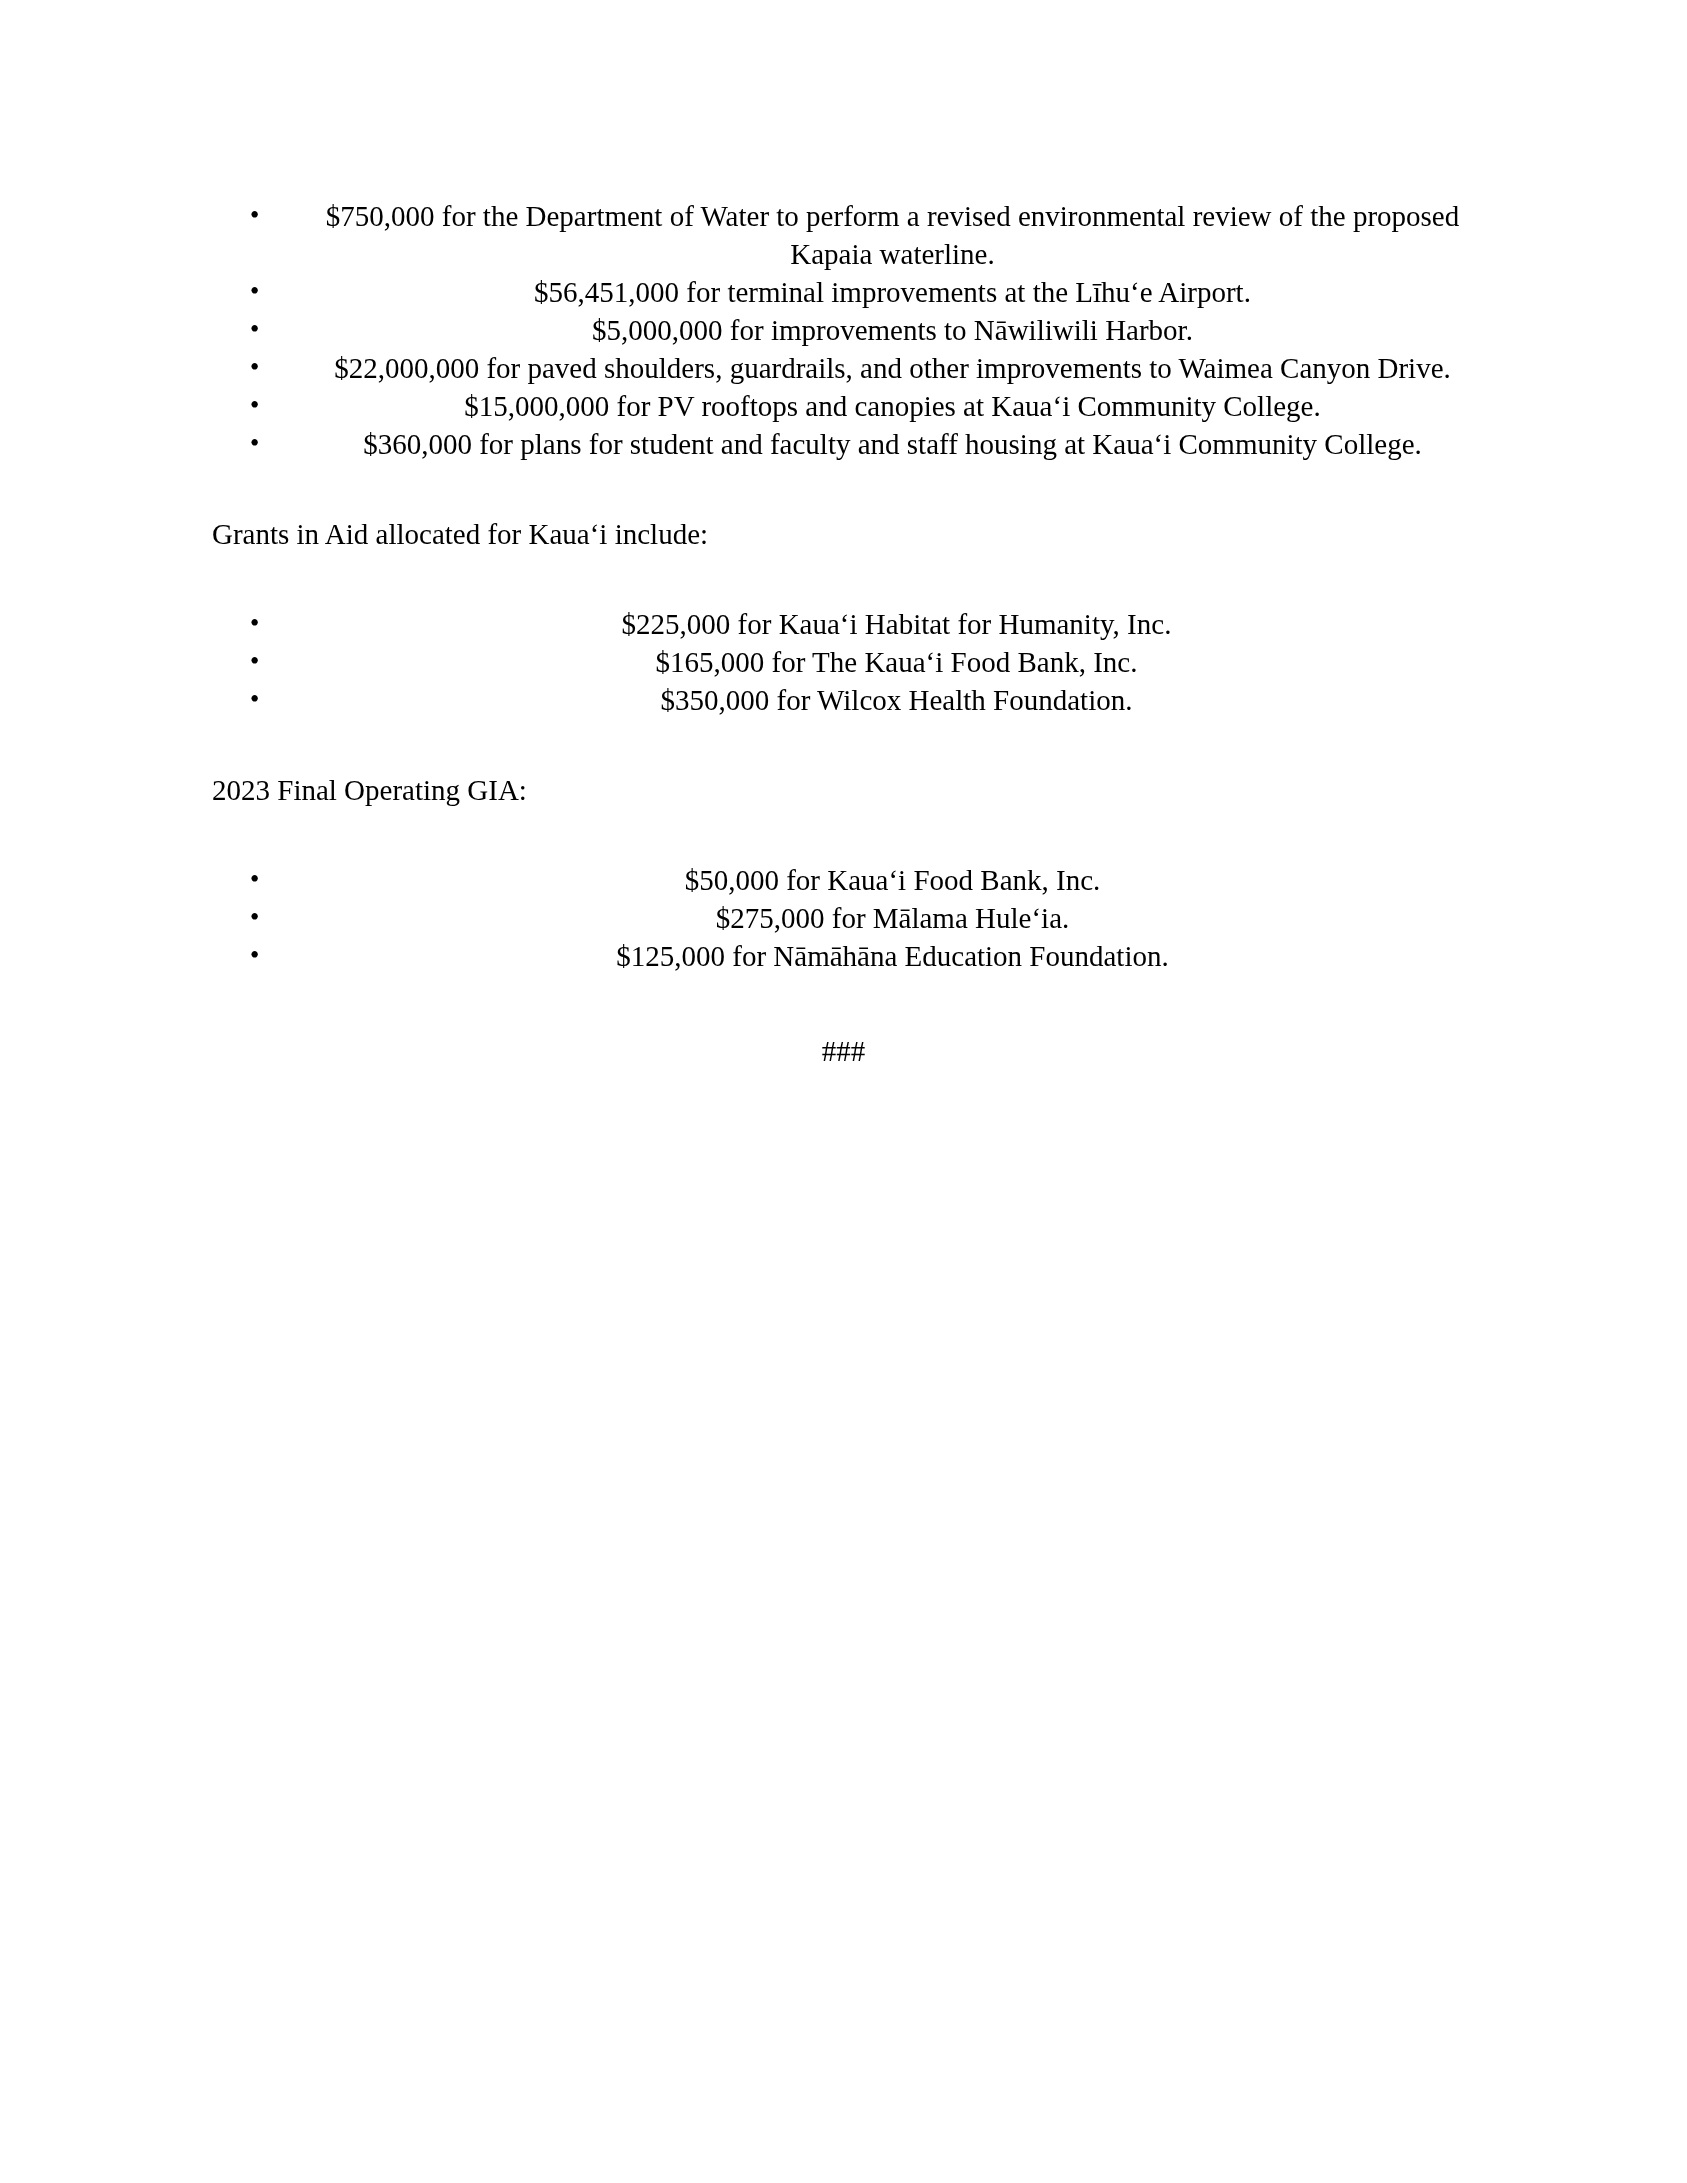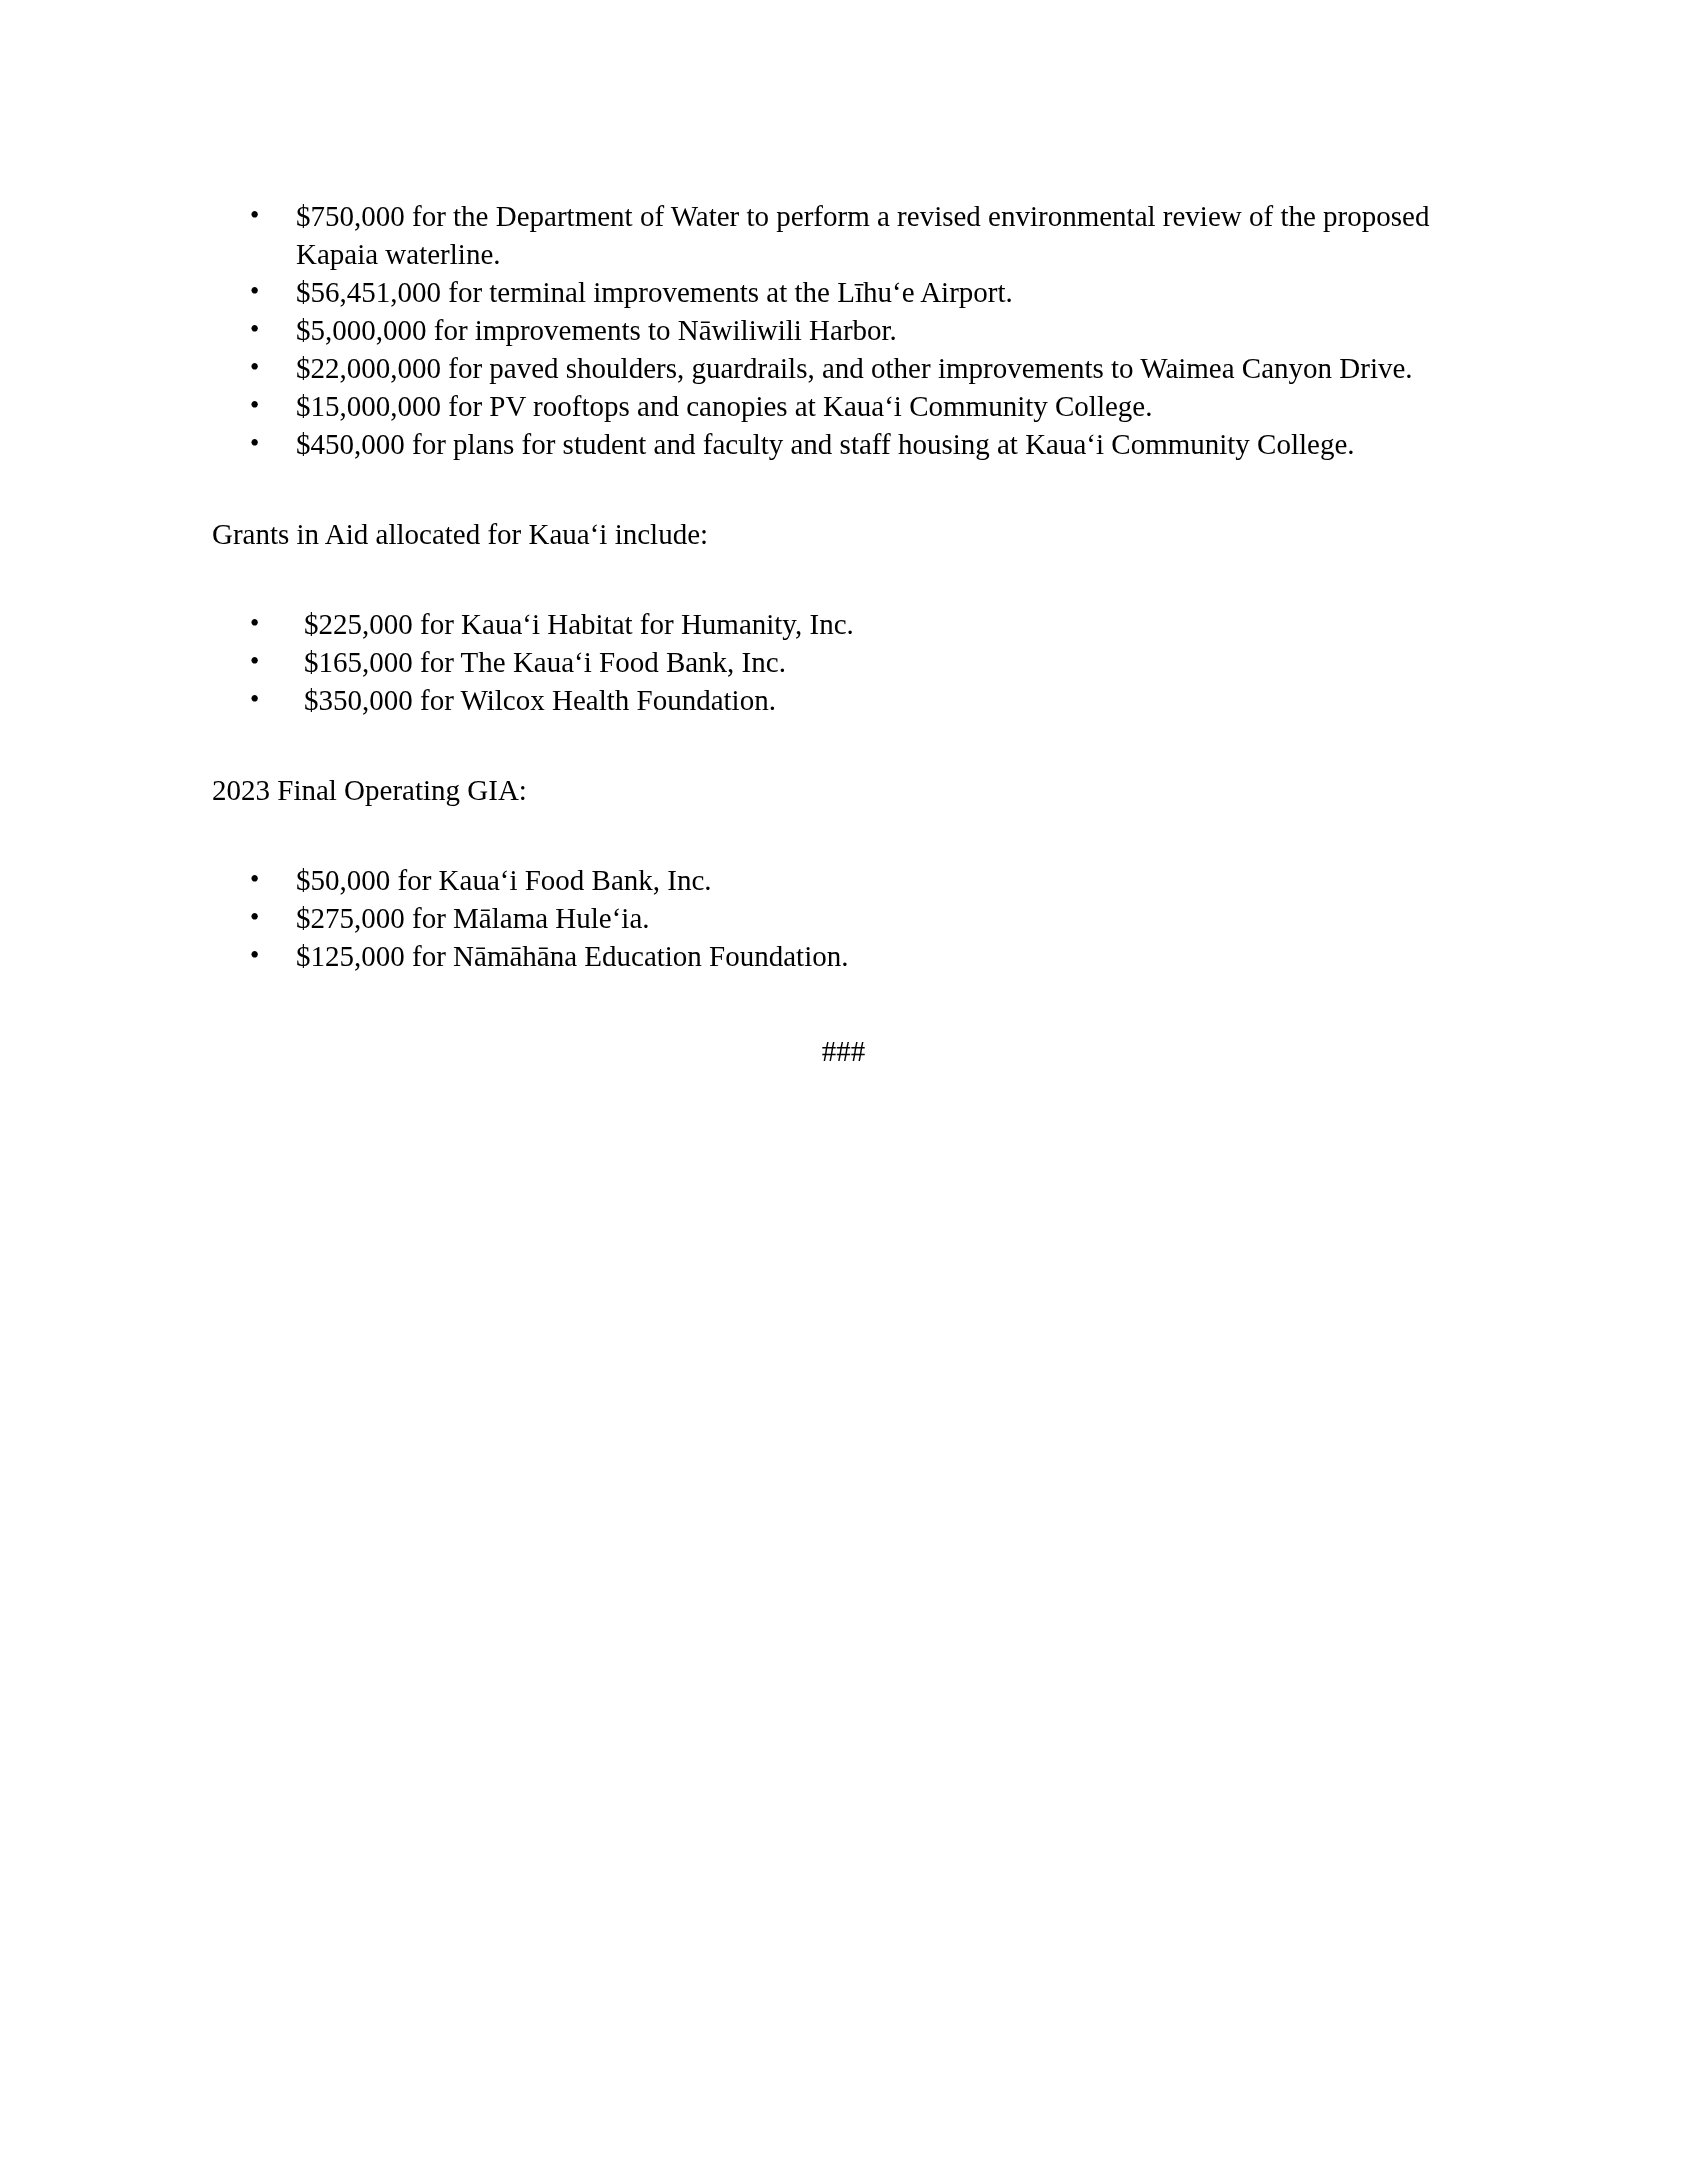--- a/index.html
+++ b/index.html
@@ -27,20 +27,21 @@
   }
   ul.bullets {
     list-style: none;
     margin: 0;
     padding: 0;
   }
   ul.bullets > li {
     position: relative;
     padding-left: 98px;
     margin: 0 0 0 0;
+    text-align: center;
   }
   ul.bullets > li::before {
     content: "\2022";
     position: absolute;
     left: 52px;
     top: 0;
     font-size: 26.5px;
     line-height: 1.31;
   }
   ul.bullets.indent-extra > li {
@@ -66,21 +67,21 @@
 
 <div class="page">
   <div class="doc-body">
 
     <ul class="bullets">
       <li>$750,000 for the Department of Water to perform a revised environmental review of the proposed Kapaia waterline.</li>
       <li>$56,451,000 for terminal improvements at the Līhuʻe Airport.</li>
       <li>$5,000,000 for improvements to Nāwiliwili Harbor.</li>
       <li>$22,000,000 for paved shoulders, guardrails, and other improvements to Waimea Canyon Drive.</li>
       <li>$15,000,000 for PV rooftops and canopies at Kauaʻi Community College.</li>
-      <li>$450,000 for plans for student and faculty and staff housing at Kauaʻi Community College.</li>
+      <li>$360,000 for plans for student and faculty and staff housing at Kauaʻi Community College.</li>
     </ul>
 
     <div class="spacer-line"></div>
 
     <p class="para">Grants in Aid allocated for Kauaʻi include:</p>
 
     <div class="spacer-line"></div>
 
     <ul class="bullets indent-extra">
       <li>$225,000 for Kauaʻi Habitat for Humanity, Inc.</li>

